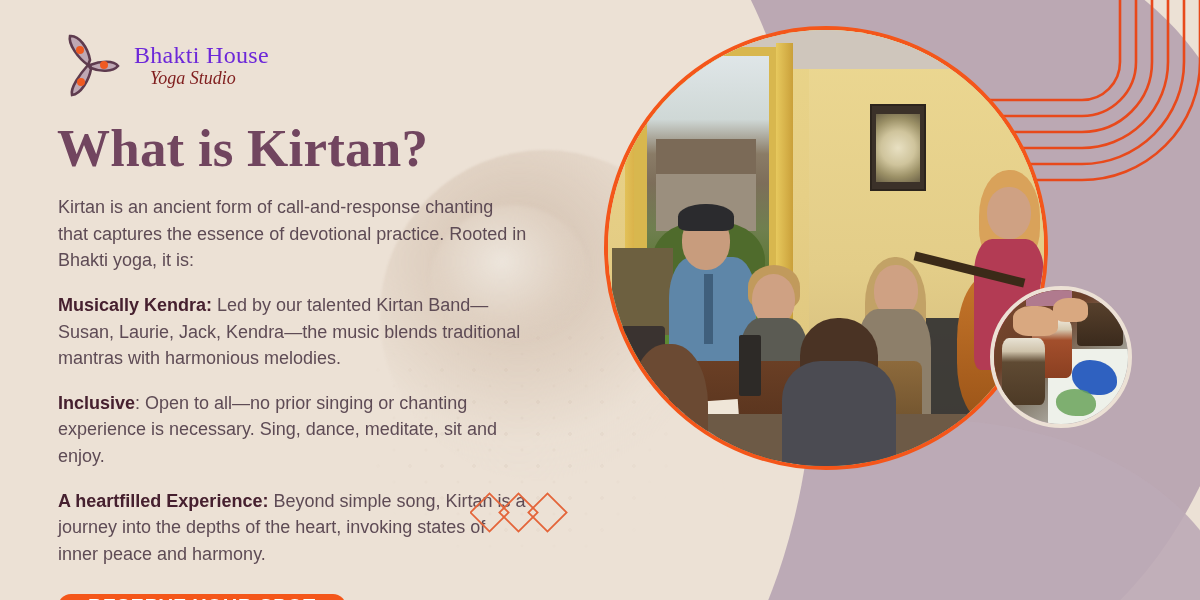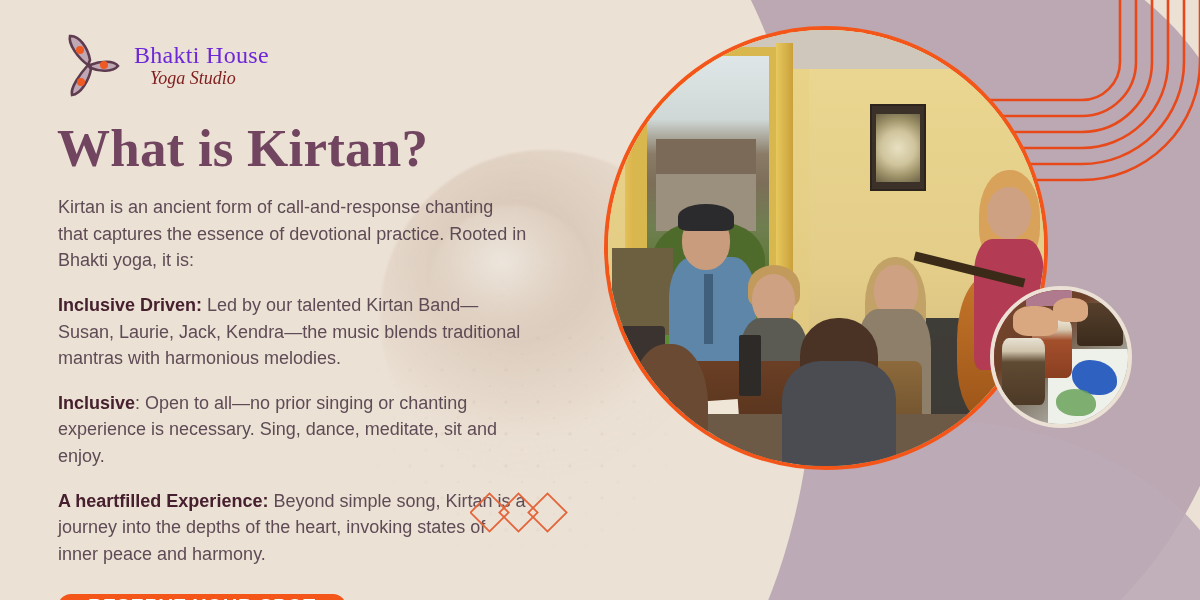--- a/index.html
+++ b/index.html
@@ -303,21 +303,21 @@
       <div class="brand-line1">Bhakti House</div>
       <div class="brand-line2">Yoga Studio</div>
     </div>
   </div>
 
   <h1 class="headline">What is Kirtan?</h1>
 
   <p class="para">Kirtan is an ancient form of call-and-response chanting that captures the essence of devotional practice. Rooted in Bhakti yoga, it is:</p>
 
   <p class="para">
-    <b>Inclusive Driven:</b><span> Led by our talented Kirtan Band—Susan, Laurie, Jack, Kendra—the music blends traditional mantras with harmonious melodies.</span>
+    <b>Musically Kendra:</b><span> Led by our talented Kirtan Band—Susan, Laurie, Jack, Kendra—the music blends traditional mantras with harmonious melodies.</span>
   </p>
 
   <p class="para">
     <b>Inclusive</b><span class="nb">: Open to all—no prior singing or chanting experience is necessary. Sing, dance, meditate, sit and enjoy.</span>
   </p>
 
   <p class="para">
     <b>A heartfilled Experience:</b><span> Beyond simple song, Kirtan is a journey into the depths of the heart, invoking states of inner peace and harmony.</span>
   </p>
 

